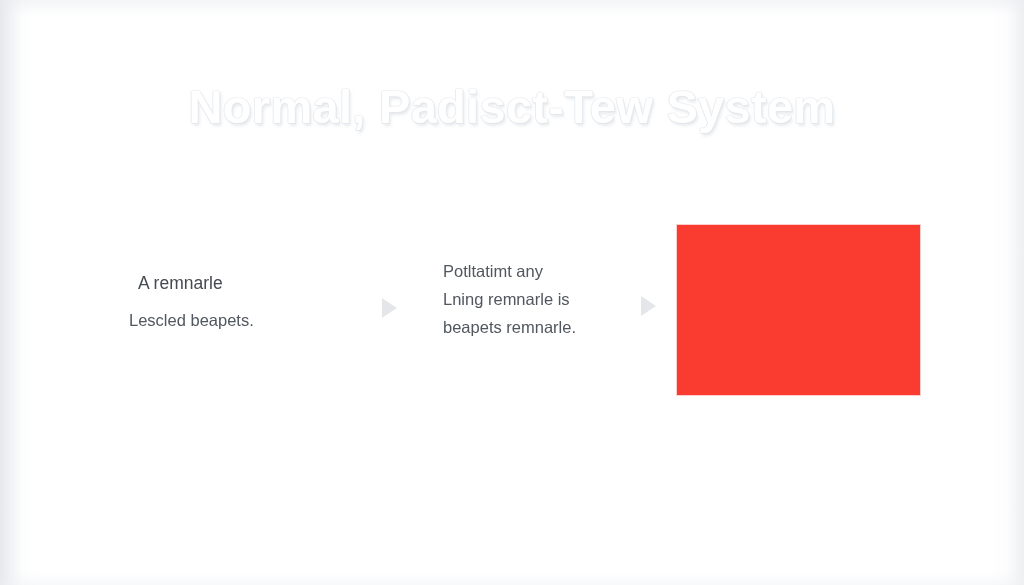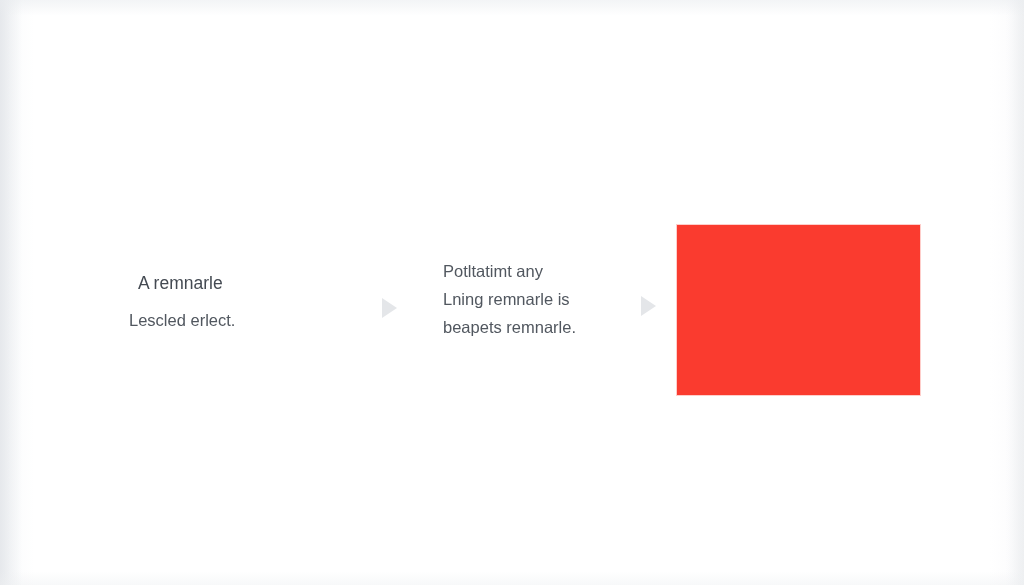--- a/index.html
+++ b/index.html
@@ -133,26 +133,27 @@
     box-shadow: 0 0 0 1px rgba(250,59,47,0.25);
   }
 </style>
 </head>
 <body>
 
 <div id="slide-canvas">
 
   <div id="canvas-vignette"></div>
 
+  <h1 id="slide-title">Normal, Padisct-Tew System</h1>
 
   <div id="process-flow">
 
     <div id="stage-one-block" class="flow-text-block">
       <span id="stage-one-heading">A remnarle</span>
-      <span id="stage-one-body">Lescled erlect.</span>
+      <span id="stage-one-body">Lescled beapets.</span>
     </div>
 
     <div id="flow-arrow-one" class="flow-arrow" style="border-left-color: rgb(228, 230, 233);"></div>
 
     <div id="stage-two-block" class="flow-text-block">
       <span class="flow-line">Potltatimt any</span>
       <span class="flow-line">Lning remnarle is</span>
       <span class="flow-line">beapets remnarle.</span>
     </div>
 

